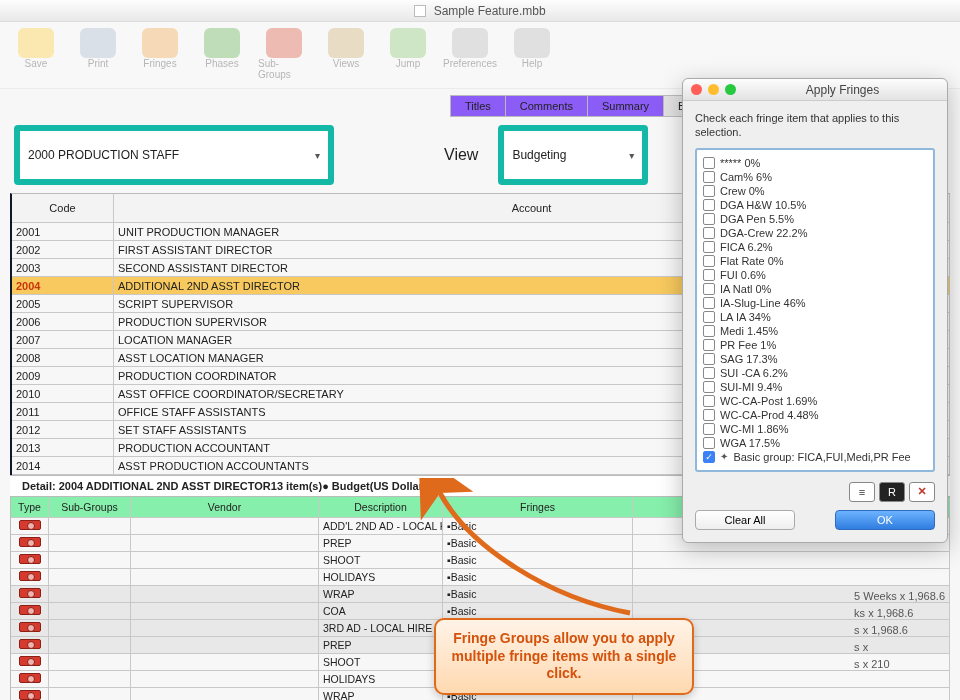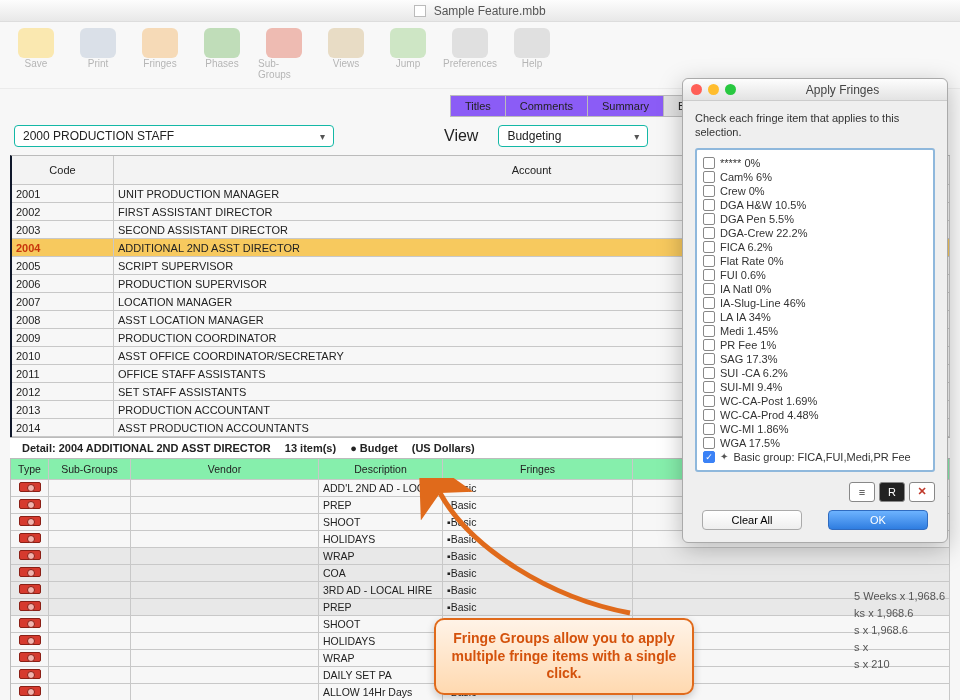--- a/index.html
+++ b/index.html
@@ -21,36 +21,36 @@
   .ico-jump{background:#9ed28a;}
   .ico-prefs{background:#c5c5c5;}
   .ico-help{background:#c5c5c5;}
 
   .tabbar{display:flex;justify-content:center;gap:0;margin-top:6px;margin-left:330px;}
   .tabbar .tab{padding:4px 14px;border:1px solid #bbb;background:#8b5cf6;font-size:11px;border-right:none;}
   .tabbar .tab:last-child{border-right:1px solid #bbb;}
   .tabbar .tab.active{background:#e2e2e2;}
 
   .filterrow{display:flex;align-items:center;gap:20px;padding:8px 14px;}
-  .combo{display:inline-flex;align-items:center;justify-content:space-between;border:1px solid #14b8a6;border-radius:4px;background:#fff;padding:3px 8px;font-size:12px;}
+  .combo{display:inline-flex;align-items:center;justify-content:space-between;border:6px solid #14b8a6;border-radius:4px;background:#fff;padding:17px 8px;font-size:12px;}
   .combo.big{width:320px;}
   .combo .caret{font-size:10px;color:#555;}
   .viewlabel{font-size:16px;margin-left:90px;}
   .combo.small{width:150px;}
 
   .grid{border-top:1px solid #bbb;border-left:2px solid #0f172a;margin:0 10px;}
   .gridrow{display:flex;border-bottom:1px solid #c8c8c8;}
   .cell{border-right:1px solid #c8c8c8;padding:2px 4px;height:17px;line-height:14px;white-space:nowrap;overflow:hidden;font-size:11px;}
   .hd .cell{background:#f3f3f3;font-weight:normal;text-align:center;height:28px;line-height:24px;}
   .c-code{width:102px;}
   .c-acct{flex:1;}
   .gridrow.sel{background:#f7c95e;}
   .gridrow.sel .c-code{color:#c8360b;font-weight:bold;}
 
-  .detailbar{display:flex;gap:14px;padding:4px 12px;font-size:11px;font-weight:bold;border-top:1px solid #bbb;margin:0 10px;background:#fff;}
+  .detailbar{display:flex;padding:4px 12px;font-size:11px;font-weight:bold;border-top:1px solid #bbb;margin:0 10px;background:#fff;}
   .detailbar span{font-weight:bold;}
 
   .detailgrid{border-top:1px solid #bbb;border-left:1px solid #bbb;margin:0 10px;}
   .drow{display:flex;border-bottom:1px solid #c8c8c8;}
   .dc{border-right:1px solid #c8c8c8;padding:1px 4px;height:16px;line-height:14px;font-size:10.5px;white-space:nowrap;overflow:hidden;}
   .dhd .dc{background:#86efac;text-align:center;height:20px;line-height:18px;}
   .d-type{width:38px;text-align:center;}
   .d-sub{width:82px;}
   .d-vendor{width:188px;}
   .d-desc{width:124px;}
@@ -71,21 +71,21 @@
   .dlg-instr{margin-bottom:8px;line-height:1.3;}
   .fringelist{border:2px solid #8fb8dc;background:#fff;border-radius:3px;padding:6px 4px;max-height:346px;overflow:hidden;}
   .fitem{display:flex;align-items:center;gap:5px;padding:1px 2px;font-size:11px;}
   .fitem .cb{width:12px;height:12px;border:1px solid #888;border-radius:2px;background:#fff;display:flex;align-items:center;justify-content:center;font-size:9px;color:#fff;}
   .fitem .cb.on{background:#3b82f6;border-color:#3b82f6;}
   .fitem .star{color:#555;font-size:10px;}
   .dlg-iconrow{display:flex;justify-content:flex-end;gap:4px;margin:10px 0 8px;}
   .sqbtn{width:26px;height:20px;border:1px solid #888;border-radius:3px;background:#fff;display:flex;align-items:center;justify-content:center;font-size:11px;}
   .sqbtn.dark{background:#222;color:#fff;}
   .sqbtn.del{color:#c0392b;font-weight:bold;}
-  .dlg-btns{display:flex;gap:26px;justify-content:center;}
+  .dlg-btns{display:flex;gap:26px;justify-content:space-between;}
   .dlg-btns .btn{width:100px;height:20px;border:1px solid #aaa;border-radius:4px;background:linear-gradient(#fff,#eee);font-size:11px;}
   .dlg-btns .btn.primary{background:linear-gradient(#6db3ff,#2f7de0);color:#fff;border-color:#2f6bc0;}
 
   
   .callout{position:absolute;left:434px;top:618px;background:linear-gradient(#fff3e7,#ffd9b0);border:2px solid #e06a1b;border-radius:10px;padding:10px 14px;width:260px;color:#d4520c;font-size:14px;font-weight:bold;text-align:center;line-height:1.25;box-shadow:0 3px 8px rgba(0,0,0,0.2);}
   .arrow{position:absolute;left:390px;top:478px;pointer-events:none;}
 
   .rowsoverlay{position:absolute;right:15px;top:588px;font-size:11px;color:#555;text-align:left;line-height:17px;}
 </style>
 </head>

